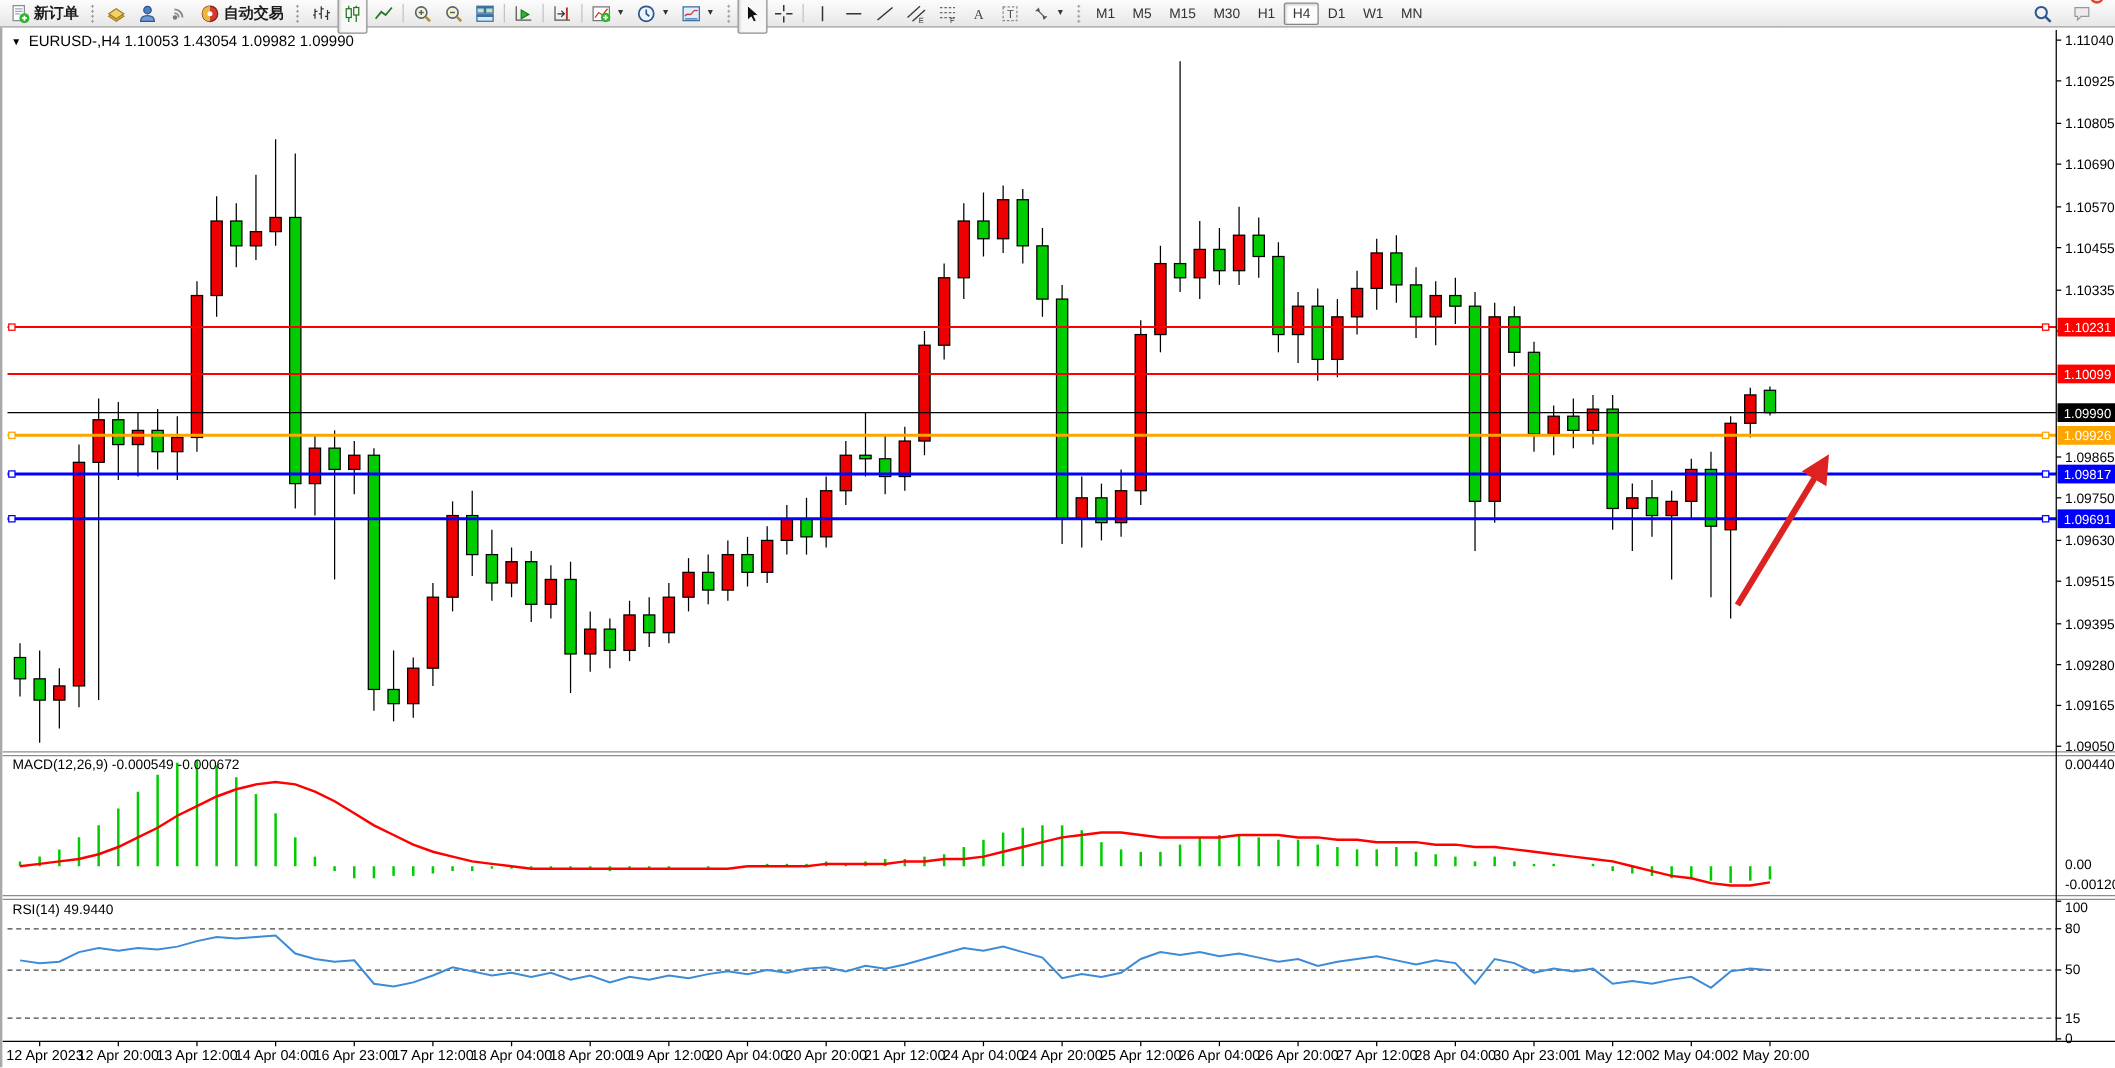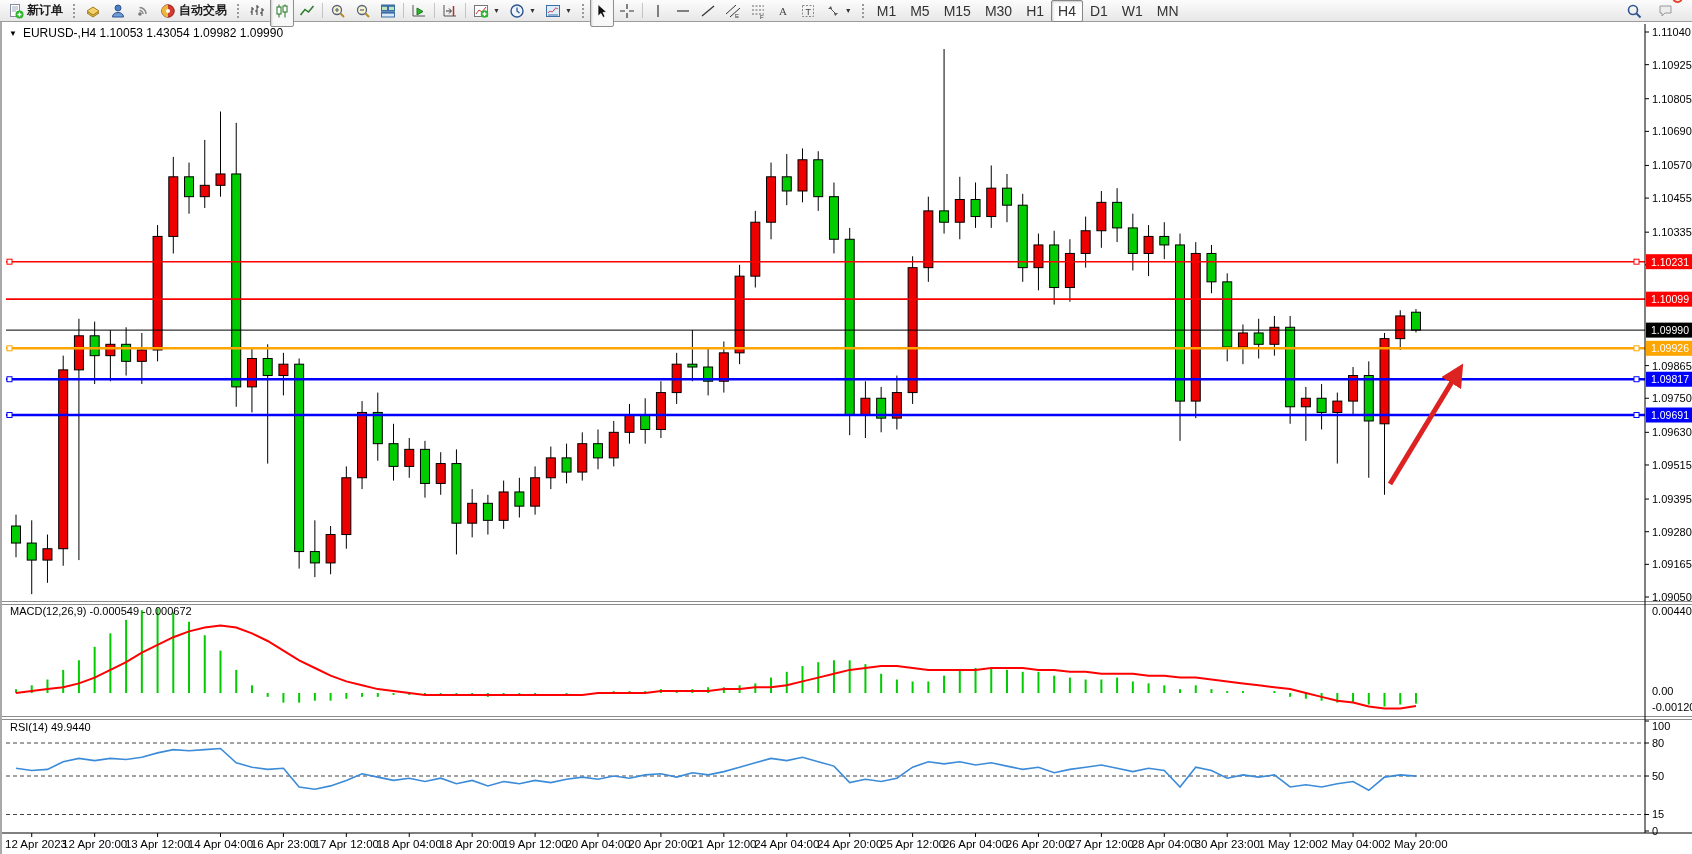--- a/index.html
+++ b/index.html
@@ -12,21 +12,21 @@
   .tbtn{display:inline-flex;align-items:center;gap:3px;height:32px;padding:1px 3px;
     border:1px solid transparent;border-radius:2px;cursor:default;flex:0 0 auto}
   .tbtn.active{background:#f8f8f8;border:1px solid #8f8f8f;box-shadow:inset 1px 1px 2px rgba(0,0,0,.18)}
   .tbtn svg{width:16px;height:16px;display:block}
   .tlabel{font-size:12px;color:#1a1a1a;white-space:nowrap}
   .caret{font-size:7px;color:#333;margin-left:1px}
   .vsep{width:1px;height:15px;background:#c3c3c3;margin:0 2px;flex:0 0 auto}
   .grip{width:4px;height:16px;margin:0 4px;flex:0 0 auto;
     background-image:radial-gradient(circle,#9a9a9a 38%,transparent 40%);
     background-size:4px 4px;background-repeat:repeat-y}
-  .tfbtn{font-size:14px;color:#333;padding:2px 6px;border:1px solid transparent;border-radius:2px;flex:0 0 auto}
+  .tfbtn{font-size:11px;color:#333;padding:2px 6px;border:1px solid transparent;border-radius:2px;flex:0 0 auto}
   .tfbtn.active{background:#fdfdfd;border-color:#868686;box-shadow:inset 1px 1px 2px rgba(0,0,0,.2)}
   #tb-right{margin-left:auto;display:flex;align-items:center;gap:8px;padding-right:10px}
   .icon-wrap{position:relative;display:inline-flex}
   .nbadge{position:absolute;top:-5px;right:-7px;background:#e3482e;color:#fff;border-radius:50%;
     width:13px;height:13px;font-size:9px;line-height:13px;text-align:center;border:1px solid #fff}
   
   #chart-window{position:absolute;top:22px;left:0;width:1692px;height:832px;background:#fff;
     border-left:2px solid #a9a9a9}
   #chart-title{position:absolute;left:7px;top:4px;font-size:12px;color:#000;display:flex;
     gap:6px;align-items:center;z-index:3;white-space:nowrap}

